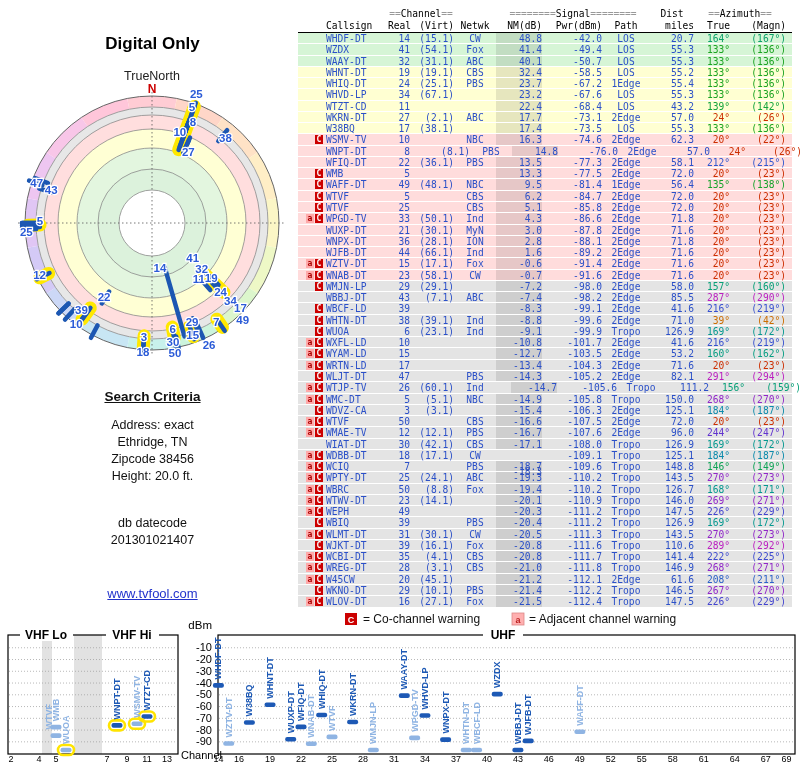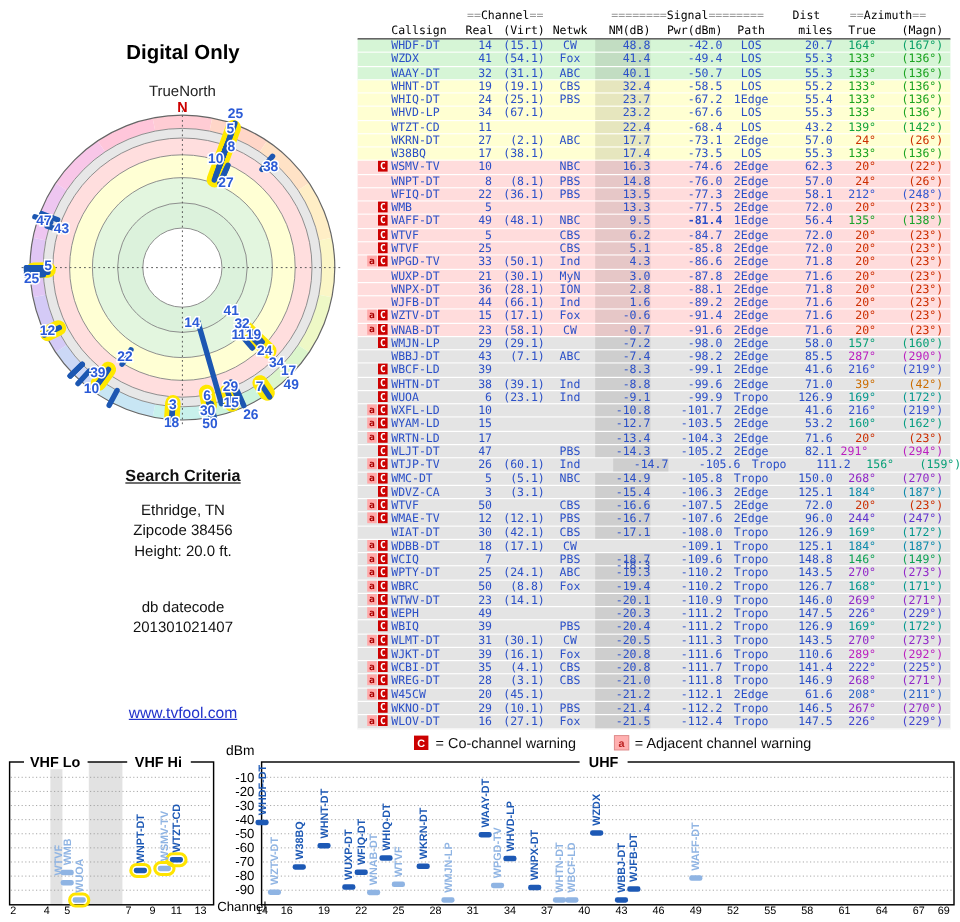--- a/index.html
+++ b/index.html
@@ -168,20 +168,21 @@
       <text x="209.05346533499443" y="281.35155124994776" text-anchor="middle" font-size="11.5" font-weight="bold" fill="#2b5bd7" stroke="#ffffff" stroke-width="2.5" paint-order="stroke">26</text>
       <text x="172.60737150066686" y="265.0157358123477" text-anchor="middle" font-size="11.5" font-weight="bold" fill="#2b5bd7" stroke="#ffffff" stroke-width="2.5" paint-order="stroke">6</text>
       <text x="173.01142949769857" y="278.1617381144772" text-anchor="middle" font-size="11.5" font-weight="bold" fill="#2b5bd7" stroke="#ffffff" stroke-width="2.5" paint-order="stroke">30</text>
       <text x="174.9215594520348" y="288.99462339761146" text-anchor="middle" font-size="11.5" font-weight="bold" fill="#2b5bd7" stroke="#ffffff" stroke-width="2.5" paint-order="stroke">50</text>
       <text x="144.0477619931697" y="272.72230172961997" text-anchor="middle" font-size="11.5" font-weight="bold" fill="#2b5bd7" stroke="#ffffff" stroke-width="2.5" paint-order="stroke">3</text>
       <text x="143.00141488700783" y="287.68576248351735" text-anchor="middle" font-size="11.5" font-weight="bold" fill="#2b5bd7" stroke="#ffffff" stroke-width="2.5" paint-order="stroke">18</text>
     </svg>
 
 <div id="search">
   <div class="hd">Search Criteria</div>
+  <div>Address: exact</div>
   <div>Ethridge, TN</div>
   <div>Zipcode 38456</div>
   <div>Height: 20.0 ft.</div>
   <div class="dc">db datecode</div>
   <div>201301021407</div>
 </div>
 
 <div id="homelink">
   <a>www.tvfool.com</a>
 </div>
@@ -339,41 +340,41 @@
           <div class="c r w-pwr" style="color: rgb(43, 80, 200);">-74.6</div>
           <div class="c ctr w-path" style="color: rgb(43, 80, 200);">2Edge</div>
           <div class="c r w-dist" style="color: rgb(43, 80, 200);">62.3</div>
           <div class="c r w-true" style="color: rgb(204, 46, 0);">20°</div>
           <div class="c r w-magn" style="color: rgb(204, 46, 0);">(22°)</div>
         </div>
         <div class="trow band-pink">
           <div class="c w-warn"></div>
           <div class="c l w-cs" style="color: rgb(43, 80, 200);">WNPT-DT</div>
           <div class="c r w-real" style="color: rgb(43, 80, 200);">8</div>
-          <div class="c r w-virt" style="color: rgb(43, 80, 200);">(8.1)</div>
+          <div class="c r w-virt" style="color: rgb(43, 80, 200); padding-left: 16px;">(8.1)</div>
           <div class="c ctr w-net" style="color: rgb(43, 80, 200);">PBS</div>
           <div class="c r w-nm nmcell" style="color: rgb(43, 80, 200);">14.8</div>
           <div class="c r w-pwr" style="color: rgb(43, 80, 200);">-76.0</div>
           <div class="c ctr w-path" style="color: rgb(43, 80, 200);">2Edge</div>
           <div class="c r w-dist" style="color: rgb(43, 80, 200);">57.0</div>
           <div class="c r w-true" style="color: rgb(204, 46, 0);">24°</div>
           <div class="c r w-magn" style="color: rgb(204, 46, 0);">(26°)</div>
         </div>
         <div class="trow band-pink">
           <div class="c w-warn"></div>
           <div class="c l w-cs" style="color: rgb(43, 80, 200);">WFIQ-DT</div>
           <div class="c r w-real" style="color: rgb(43, 80, 200);">22</div>
           <div class="c r w-virt" style="color: rgb(43, 80, 200);">(36.1)</div>
           <div class="c ctr w-net" style="color: rgb(43, 80, 200);">PBS</div>
           <div class="c r w-nm nmcell" style="color: rgb(43, 80, 200);">13.5</div>
           <div class="c r w-pwr" style="color: rgb(43, 80, 200);">-77.3</div>
           <div class="c ctr w-path" style="color: rgb(43, 80, 200);">2Edge</div>
           <div class="c r w-dist" style="color: rgb(43, 80, 200);">58.1</div>
           <div class="c r w-true" style="color: rgb(48, 87, 208);">212°</div>
-          <div class="c r w-magn" style="color: rgb(48, 87, 208);">(248°)</div>
+          <div class="c r w-magn" style="color: rgb(48, 87, 208);">(215°)</div>
         </div>
         <div class="trow band-pink">
           <div class="c w-warn"><span class="wb C">C</span></div>
           <div class="c l w-cs" style="color: rgb(43, 80, 200);">WMB</div>
           <div class="c r w-real" style="color: rgb(43, 80, 200);">5</div>
           <div class="c r w-virt" style="color: rgb(43, 80, 200);"></div>
           <div class="c ctr w-net" style="color: rgb(43, 80, 200);"></div>
           <div class="c r w-nm nmcell" style="color: rgb(43, 80, 200);">13.3</div>
           <div class="c r w-pwr" style="color: rgb(43, 80, 200);">-77.5</div>
           <div class="c ctr w-path" style="color: rgb(43, 80, 200);">2Edge</div>
@@ -381,21 +382,21 @@
           <div class="c r w-true" style="color: rgb(204, 46, 0);">20°</div>
           <div class="c r w-magn" style="color: rgb(204, 46, 0);">(23°)</div>
         </div>
         <div class="trow band-pink">
           <div class="c w-warn"><span class="wb C">C</span></div>
           <div class="c l w-cs" style="color: rgb(43, 80, 200);">WAFF-DT</div>
           <div class="c r w-real" style="color: rgb(43, 80, 200);">49</div>
           <div class="c r w-virt" style="color: rgb(43, 80, 200);">(48.1)</div>
           <div class="c ctr w-net" style="color: rgb(43, 80, 200);">NBC</div>
           <div class="c r w-nm nmcell" style="color: rgb(43, 80, 200);">9.5</div>
-          <div class="c r w-pwr" style="color: rgb(43, 80, 200); font-weight: bold;">-81.4</div>
+          <div class="c r w-pwr" style="color: rgb(43, 80, 200);">-81.4</div>
           <div class="c ctr w-path" style="color: rgb(43, 80, 200);">1Edge</div>
           <div class="c r w-dist" style="color: rgb(43, 80, 200);">56.4</div>
           <div class="c r w-true" style="color: rgb(23, 163, 43);">135°</div>
           <div class="c r w-magn" style="color: rgb(23, 163, 43);">(138°)</div>
         </div>
         <div class="trow band-pink">
           <div class="c w-warn"><span class="wb C">C</span></div>
           <div class="c l w-cs" style="color: rgb(43, 80, 200);">WTVF</div>
           <div class="c r w-real" style="color: rgb(43, 80, 200);">5</div>
           <div class="c r w-virt" style="color: rgb(43, 80, 200);"></div>
@@ -605,21 +606,21 @@
         <div class="trow band-gray">
           <div class="c w-warn"><span class="wb C">C</span></div>
           <div class="c l w-cs" style="color: rgb(43, 80, 200);">WLJT-DT</div>
           <div class="c r w-real" style="color: rgb(43, 80, 200);">47</div>
           <div class="c r w-virt" style="color: rgb(43, 80, 200);"></div>
           <div class="c ctr w-net" style="color: rgb(43, 80, 200);">PBS</div>
           <div class="c r w-nm nmcell" style="color: rgb(43, 80, 200);">-14.3</div>
           <div class="c r w-pwr" style="color: rgb(43, 80, 200);">-105.2</div>
           <div class="c ctr w-path" style="color: rgb(43, 80, 200);">2Edge</div>
           <div class="c r w-dist" style="color: rgb(43, 80, 200);">82.1</div>
-          <div class="c r w-true" style="color: rgb(187, 30, 192); text-align: center;">291°</div>
+          <div class="c r w-true" style="color: rgb(187, 30, 192);">291°</div>
           <div class="c r w-magn" style="color: rgb(187, 30, 192);">(294°)</div>
         </div>
         <div class="trow band-gray">
           <div class="c w-warn"><span class="wb a">a</span><span class="wb C">C</span></div>
           <div class="c l w-cs" style="color: rgb(43, 80, 200);">WTJP-TV</div>
           <div class="c r w-real" style="color: rgb(43, 80, 200);">26</div>
           <div class="c r w-virt" style="color: rgb(43, 80, 200);">(60.1)</div>
           <div class="c ctr w-net" style="color: rgb(43, 80, 200);">Ind</div>
           <div class="c r w-nm nmcell" style="color: rgb(43, 80, 200); margin-left: 15px;">-14.7</div>
           <div class="c r w-pwr" style="color: rgb(43, 80, 200);">-105.6</div>

